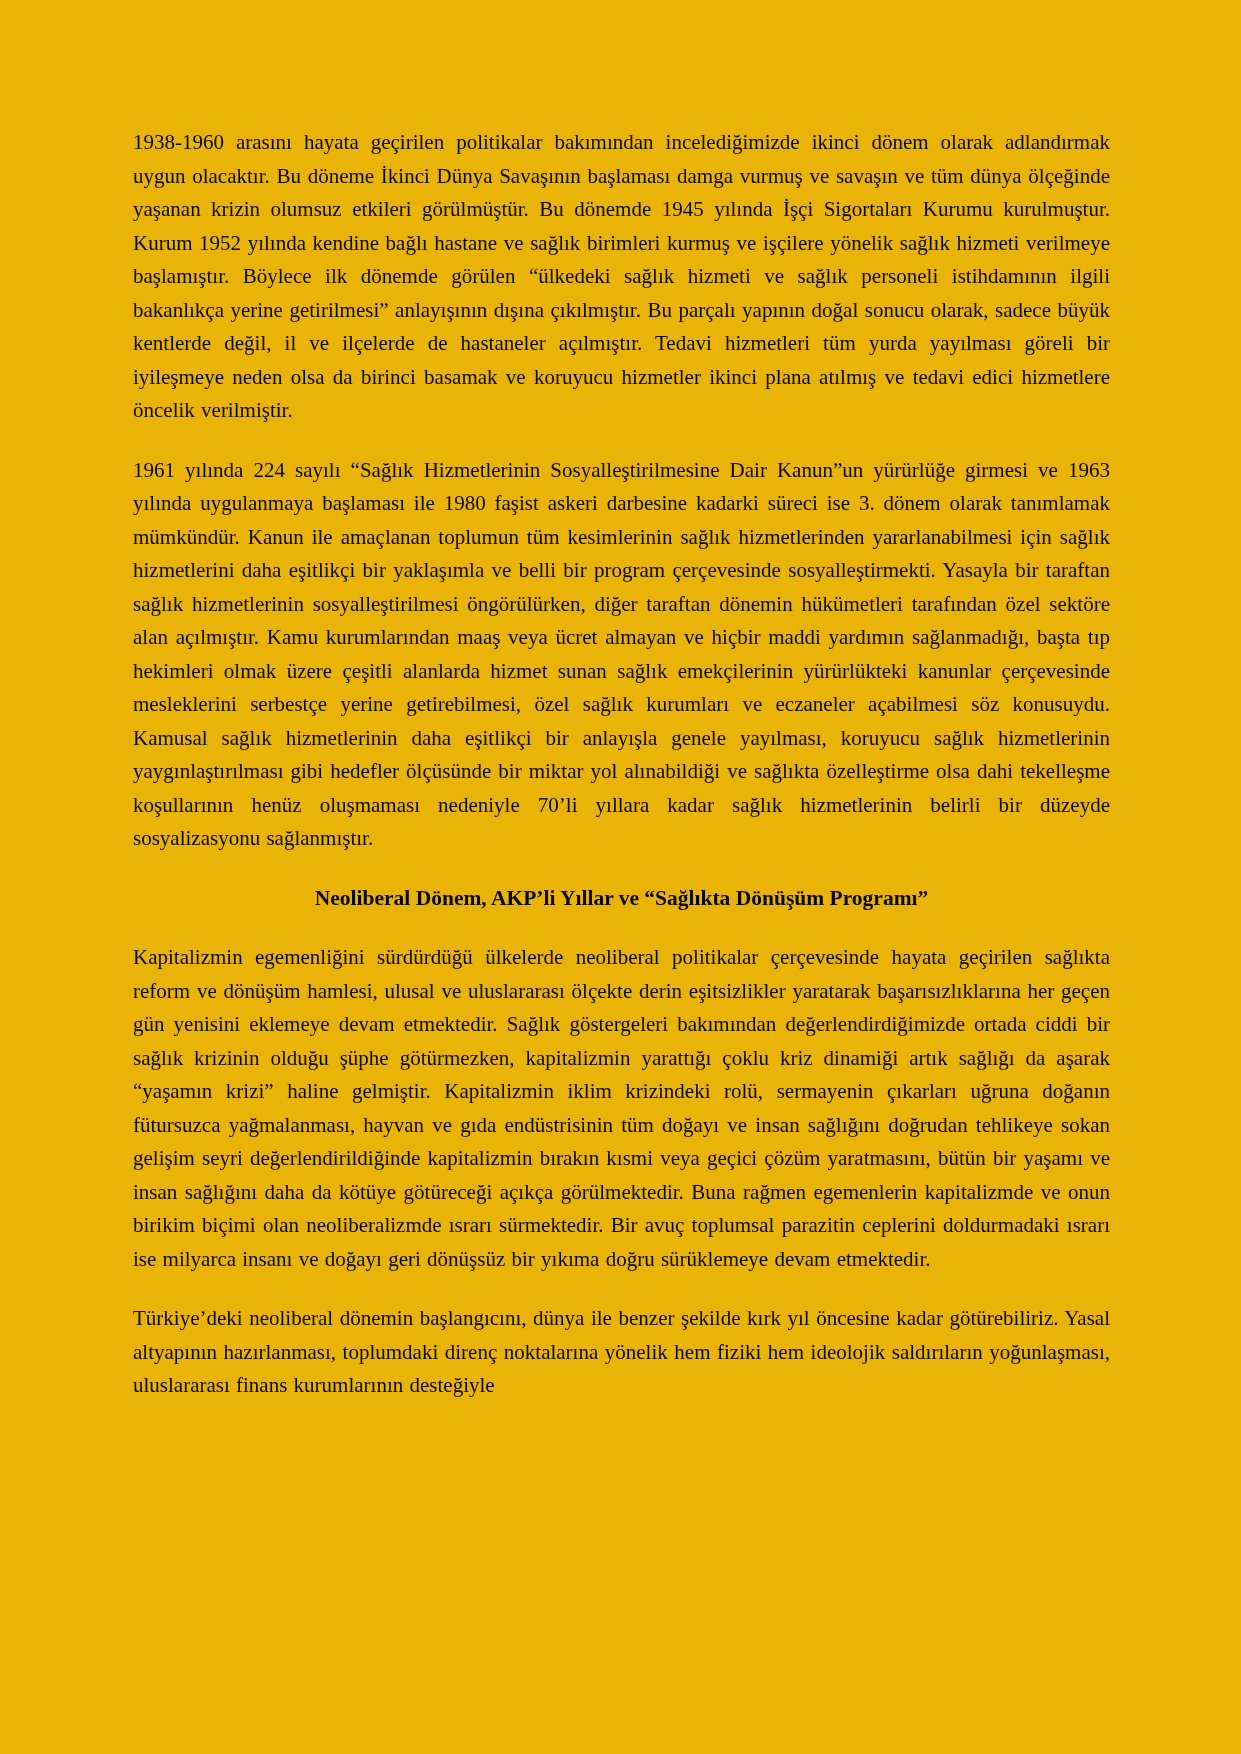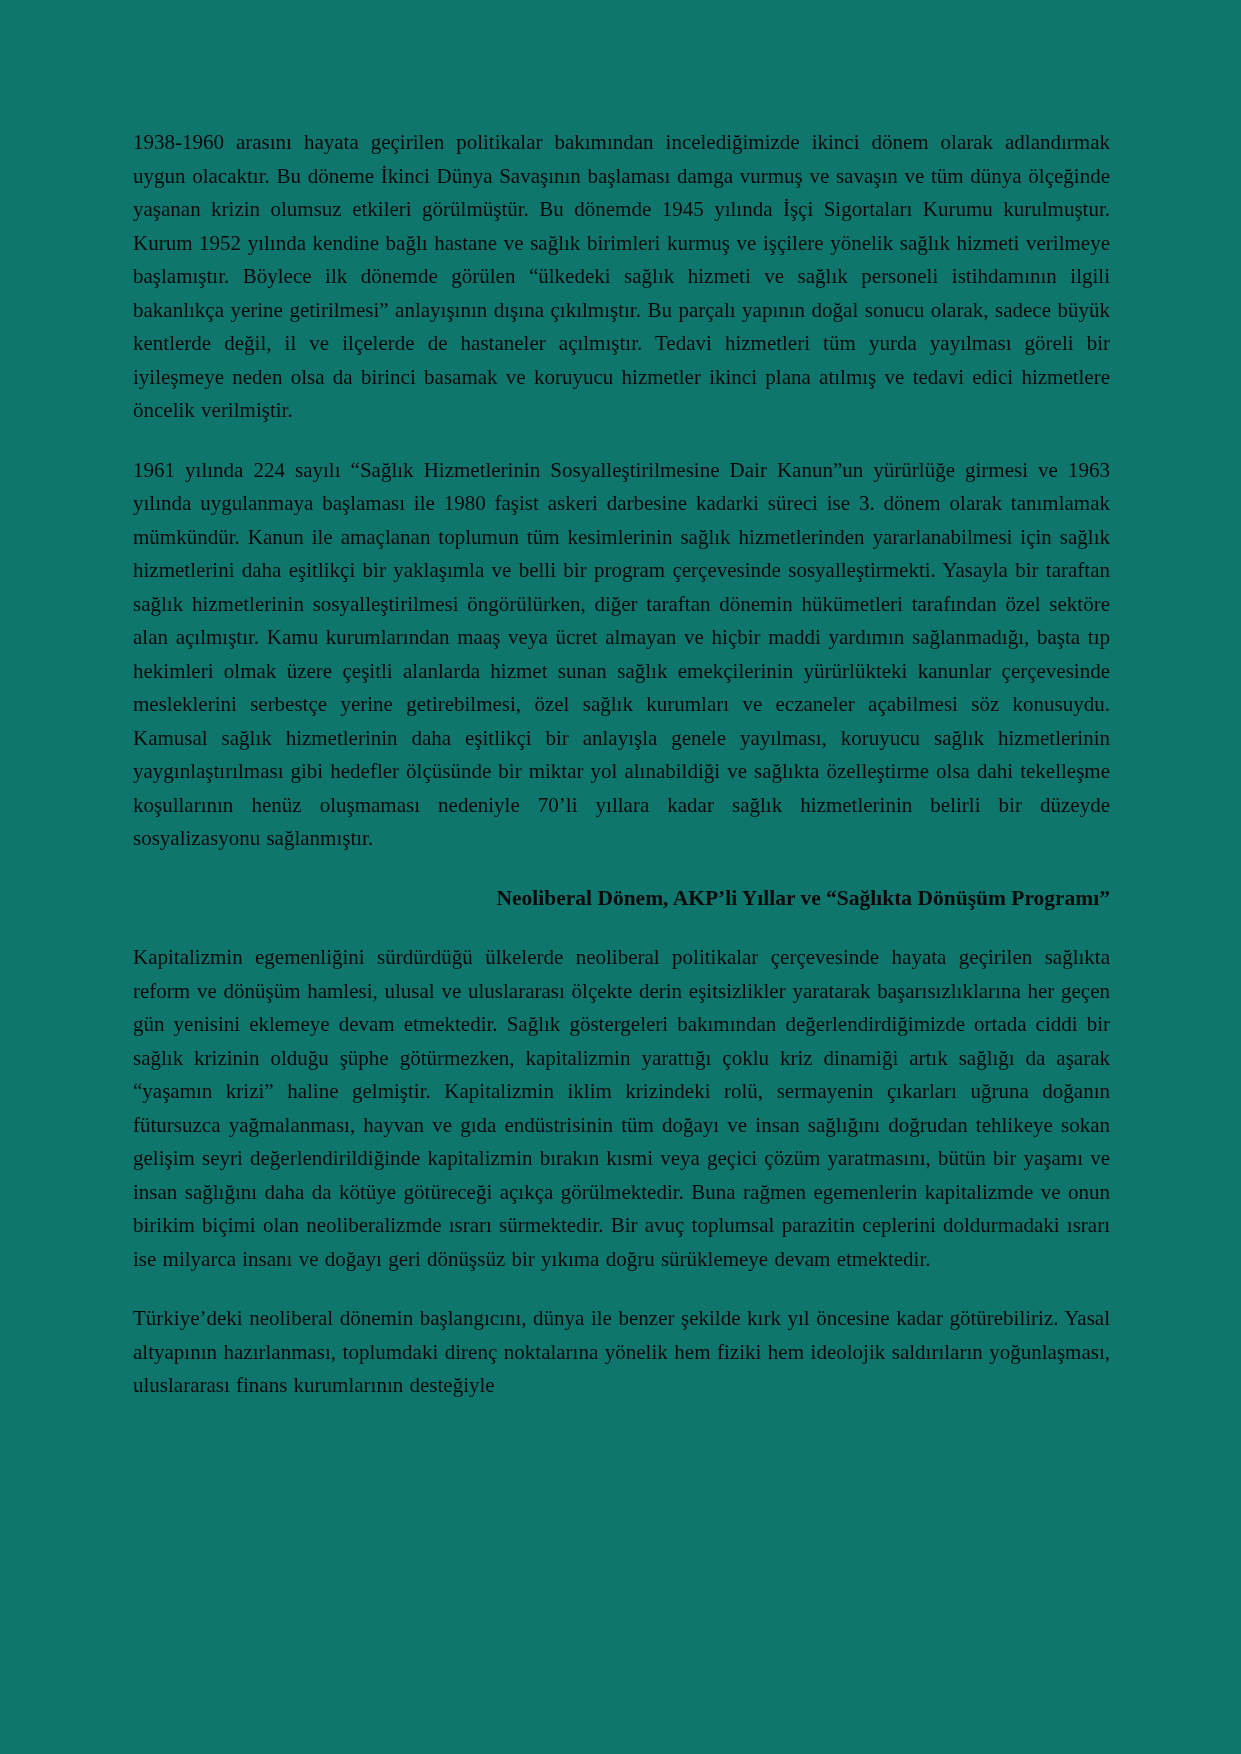--- a/index.html
+++ b/index.html
@@ -5,38 +5,38 @@
   html, body {
     margin: 0;
     padding: 0;
     background: #ffffff;
   }
   .page {
     position: relative;
     width: 1241px;
     height: 1754px;
     box-sizing: border-box;
-    background: #0f766e;
+    background: #eab308;
     padding: 126px 131px 0 133px;
     font-family: "Liberation Serif", "DejaVu Serif", serif;
     font-size: 21px;
     line-height: 33.5px;
     color: #0a0a0a;
     overflow: hidden;
   }
   .para {
     margin: 0 0 26px 0;
     text-align: justify;
     word-spacing: 1px;
   }
   .heading {
     margin: 0 0 26px 0;
     font-size: 21.5px;
     font-weight: bold;
-    text-align: right;
+    text-align: center;
     line-height: 33.5px;
   }
 </style>
 </head>
 <body>
 
 <div class="page">
   <p class="para">1938-1960 arasını hayata geçirilen politikalar bakımından incelediğimizde ikinci dönem olarak adlandırmak uygun olacaktır. Bu döneme İkinci Dünya Savaşının başlaması damga vurmuş ve savaşın ve tüm dünya ölçeğinde yaşanan krizin olumsuz etkileri görülmüştür. Bu dönemde 1945 yılında İşçi Sigortaları Kurumu kurulmuştur. Kurum 1952 yılında kendine bağlı hastane ve sağlık birimleri kurmuş ve işçilere yönelik sağlık hizmeti verilmeye başlamıştır. Böylece ilk dönemde görülen “ülkedeki sağlık hizmeti ve sağlık personeli istihdamının ilgili bakanlıkça yerine getirilmesi” anlayışının dışına çıkılmıştır. Bu parçalı yapının doğal sonucu olarak, sadece büyük kentlerde değil, il ve ilçelerde de hastaneler açılmıştır. Tedavi hizmetleri tüm yurda yayılması göreli bir iyileşmeye neden olsa da birinci basamak ve koruyucu hizmetler ikinci plana atılmış ve tedavi edici hizmetlere öncelik verilmiştir.</p>
 
   <p class="para">1961 yılında 224 sayılı “Sağlık Hizmetlerinin Sosyalleştirilmesine Dair Kanun”un yürürlüğe girmesi ve 1963 yılında uygulanmaya başlaması ile 1980 faşist askeri darbesine kadarki süreci ise 3. dönem olarak tanımlamak mümkündür. Kanun ile amaçlanan toplumun tüm kesimlerinin sağlık hizmetlerinden yararlanabilmesi için sağlık hizmetlerini daha eşitlikçi bir yaklaşımla ve belli bir program çerçevesinde sosyalleştirmekti. Yasayla bir taraftan sağlık hizmetlerinin sosyalleştirilmesi öngörülürken, diğer taraftan dönemin hükümetleri tarafından özel sektöre alan açılmıştır. Kamu kurumlarından maaş veya ücret almayan ve hiçbir maddi yardımın sağlanmadığı, başta tıp hekimleri olmak üzere çeşitli alanlarda hizmet sunan sağlık emekçilerinin yürürlükteki kanunlar çerçevesinde mesleklerini serbestçe yerine getirebilmesi, özel sağlık kurumları ve eczaneler açabilmesi söz konusuydu. Kamusal sağlık hizmetlerinin daha eşitlikçi bir anlayışla genele yayılması, koruyucu sağlık hizmetlerinin yaygınlaştırılması gibi hedefler ölçüsünde bir miktar yol alınabildiği ve sağlıkta özelleştirme olsa dahi tekelleşme koşullarının henüz oluşmaması nedeniyle 70’li yıllara kadar sağlık hizmetlerinin belirli bir düzeyde sosyalizasyonu sağlanmıştır.</p>

